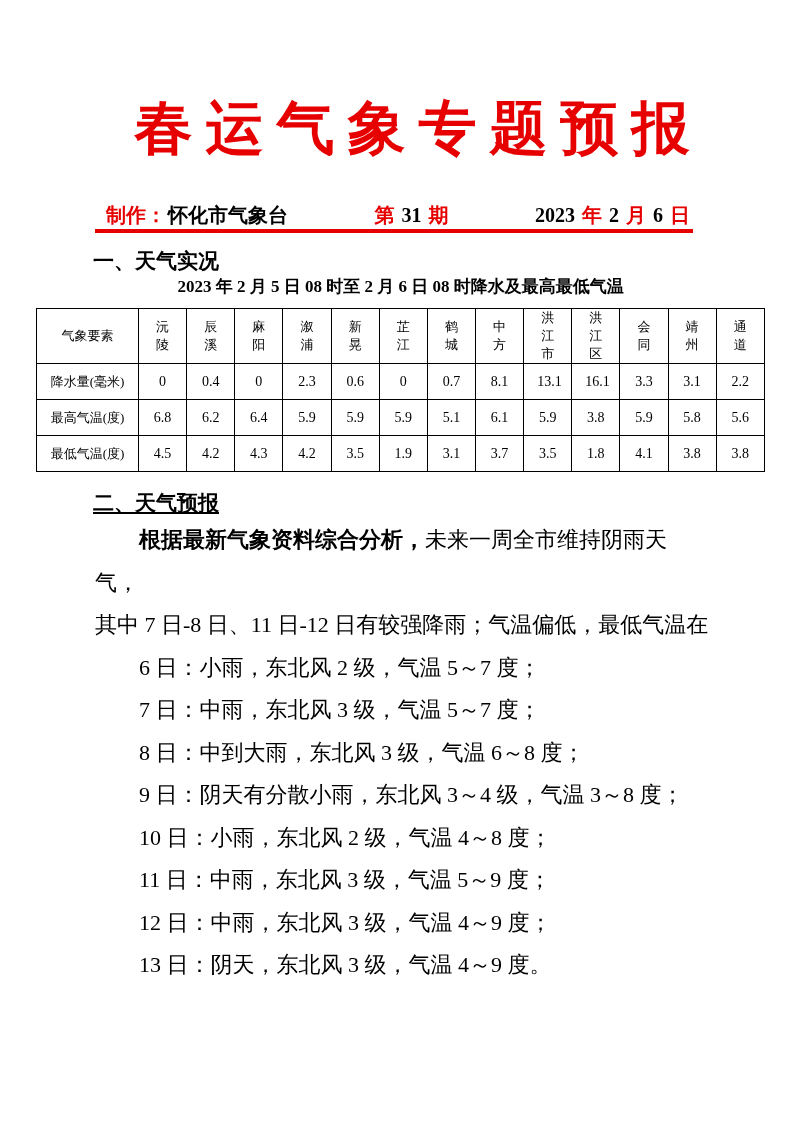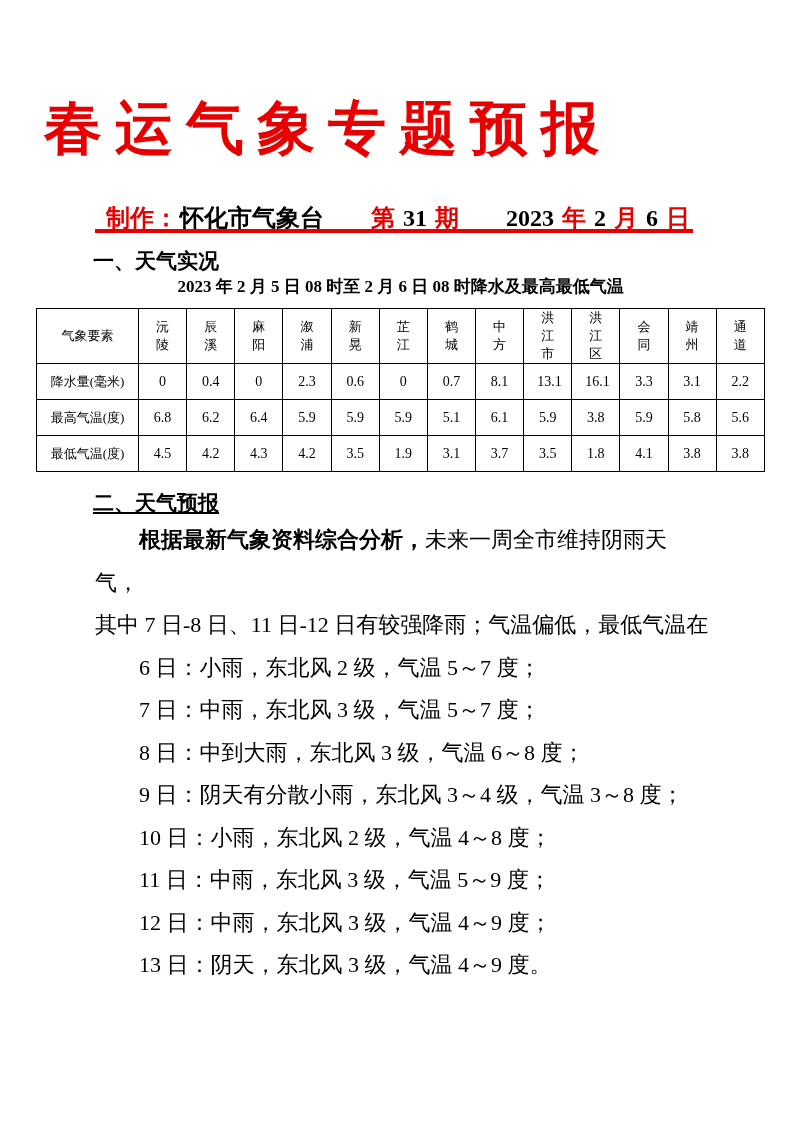--- a/index.html
+++ b/index.html
@@ -9,31 +9,31 @@
     position: relative;
     width: 793px; height: 1122px;
     margin: 0 auto;
     background: #fff;
     color: var(--ink);
     font-family: "Liberation Serif", "DejaVu Serif", serif;
     overflow: hidden;
   }
   .doc-title {
     position: absolute; top: 90px; left: 0; right: 0;
-    text-align: left;
+    text-align: center;
     font-size: 58px; font-weight: bold;
     color: var(--red);
     letter-spacing: 13px;
     white-space: nowrap;
     padding-left: 44px;
   }
   .meta-row {
     position: absolute; top: 202px; left: 105px; right: 102px;
     display: flex; justify-content: space-between; align-items: baseline;
-    font-size: 24px; font-weight: bold;
+    font-size: 20px; font-weight: bold;
     white-space: nowrap;
   }
   .red-txt { color: var(--red); }
   .meta-group span { margin: 0 1px; }
   .red-rule {
     position: absolute; top: 229px; left: 95px; width: 598px; height: 4px;
     background: var(--red);
   }
   .sec-heading {
     position: absolute; left: 93px;

